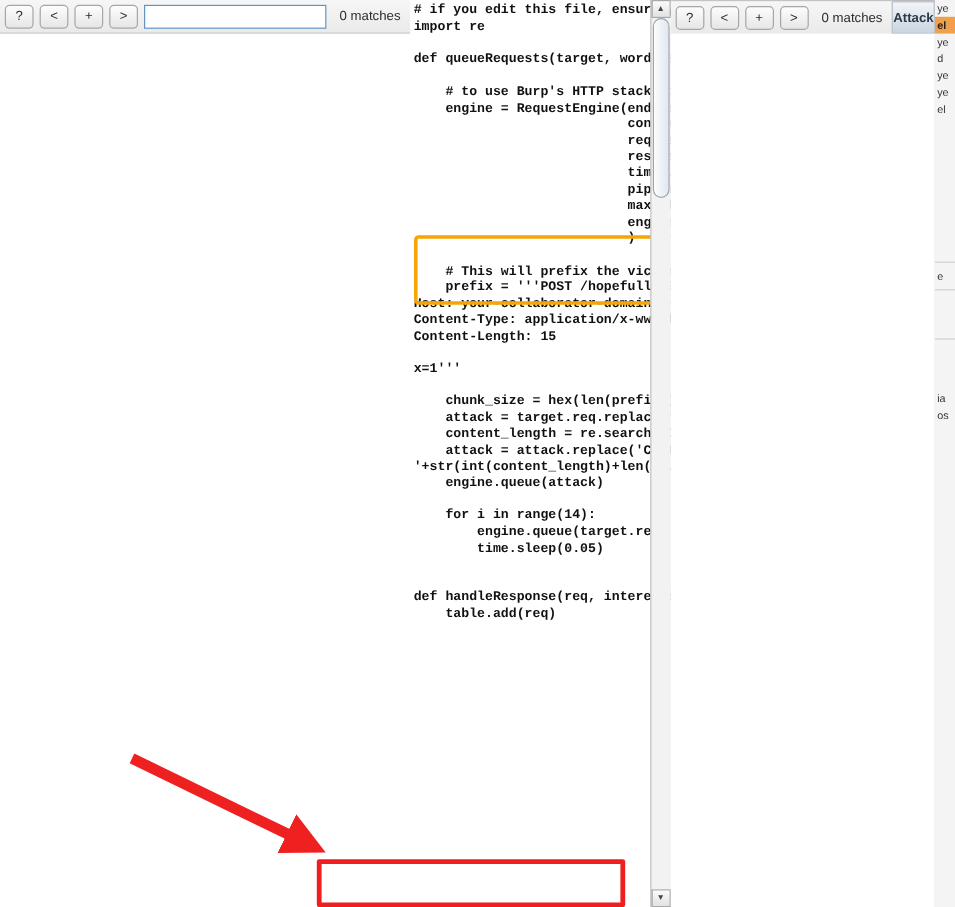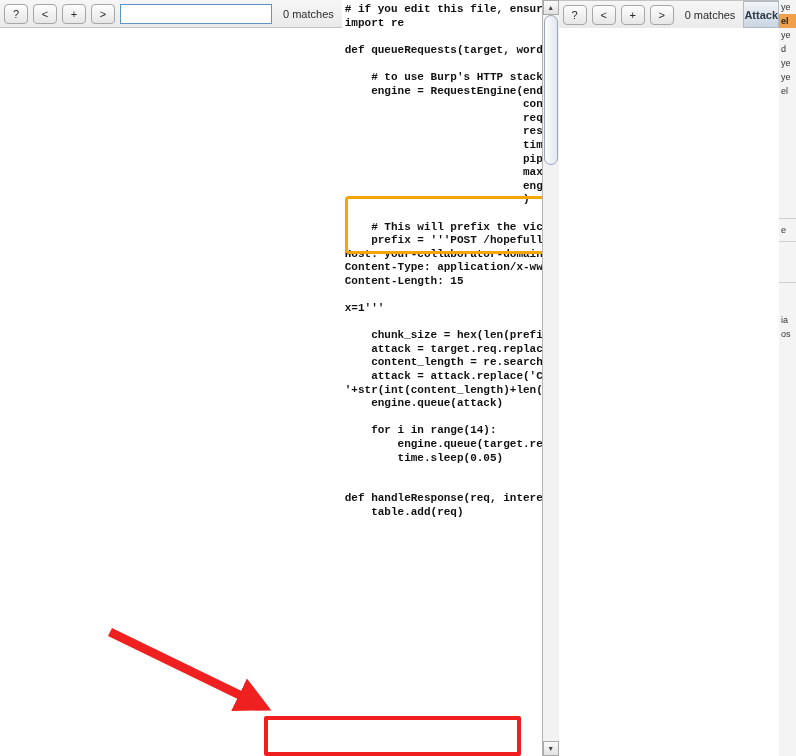--- a/index.html
+++ b/index.html
@@ -263,21 +263,21 @@
   <div class="bg-panel-row sel">el</div>
   <div class="bg-panel-row">ye</div>
   <div class="bg-panel-row">d</div>
   <div class="bg-panel-row">ye</div>
   <div class="bg-panel-row">ye</div>
   <div class="bg-panel-row">el</div>
   <div class="bg-panel-sep" style="margin-top:120px"></div>
   <div class="bg-panel-row">e</div>
   <div class="bg-panel-sep"></div>
   <div class="bg-panel-sep" style="margin-top:40px"></div>
-  <div class="bg-panel-row" style="margin-top:30px">ia</div>
+  <div class="bg-panel-row" style="margin-top:42px">ia</div>
   <div class="bg-panel-row">os</div>
 </div>
 
 <div class="app-window">
 
   <div class="request-pane">
     <pre class="request-text" style="position:absolute;top:1px;left:3px">POST / HTTP/1.1</pre>
     <pre class="request-text" style="position:absolute;top:14px;left:3px">Host: a</pre>
     <pre class="request-text" style="position:absolute;top:27px;left:3px">User-Agent: Mozilla/5.0 (Macintosh; Intel Mac OS X 10_14_2) AppleWebKit/537.36 (KHTML, like Gecko) Chrome/71.0.3578.98</pre>
     <pre class="request-text" style="position:absolute;top:40px;left:3px">Safari/322.33</pre>

